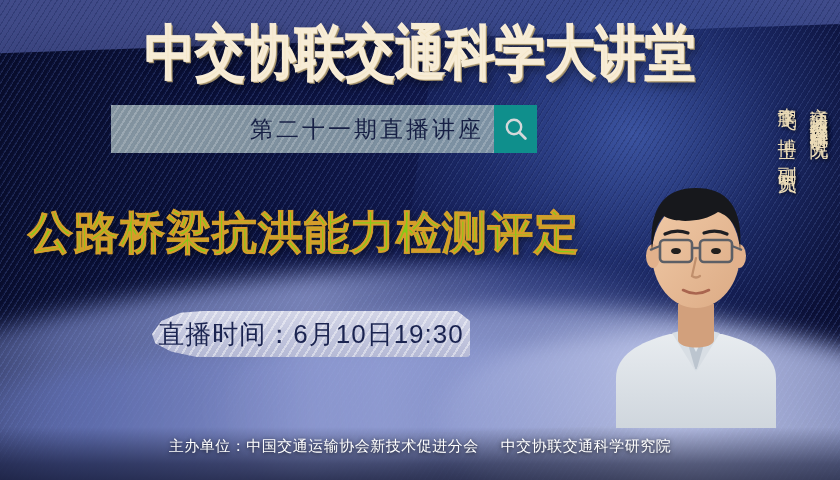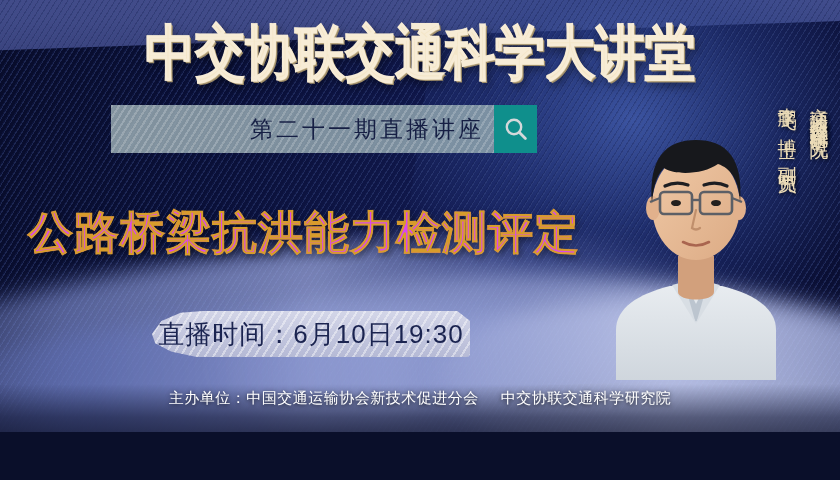--- a/index.html
+++ b/index.html
@@ -3,21 +3,21 @@
 <meta charset="utf-8">
 <style>
   html, body {
     margin: 0;
     padding: 0;
     background: #0a0f2a;
   }
   #poster {
     position: relative;
     width: 840px;
-    height: 432px;
+    height: 480px;
     overflow: hidden;
     font-family: "Liberation Sans", "DejaVu Sans", sans-serif;
     background: #0b1030;
   }
 
   
   .bg-base {
     position: absolute;
     inset: 0;
     background:
@@ -199,21 +199,21 @@
   .sub-bar-search svg { display: block; }
 
   
   .lecture-title {
     position: absolute;
     left: 28px;
     top: 204px;
     font-size: 45px;
     line-height: 58px;
     font-weight: 700;
-    color: #d946ef;
+    color: #84cc16;
     letter-spacing: 1px;
     text-shadow: 0 0 1px #d79c2b, 2px 3px 7px rgba(0,0,0,.5);
     -webkit-text-stroke: .6px #d79c2b;
     white-space: nowrap;
   }
 
   
   .time-pill {
     position: absolute;
     left: 152px;

